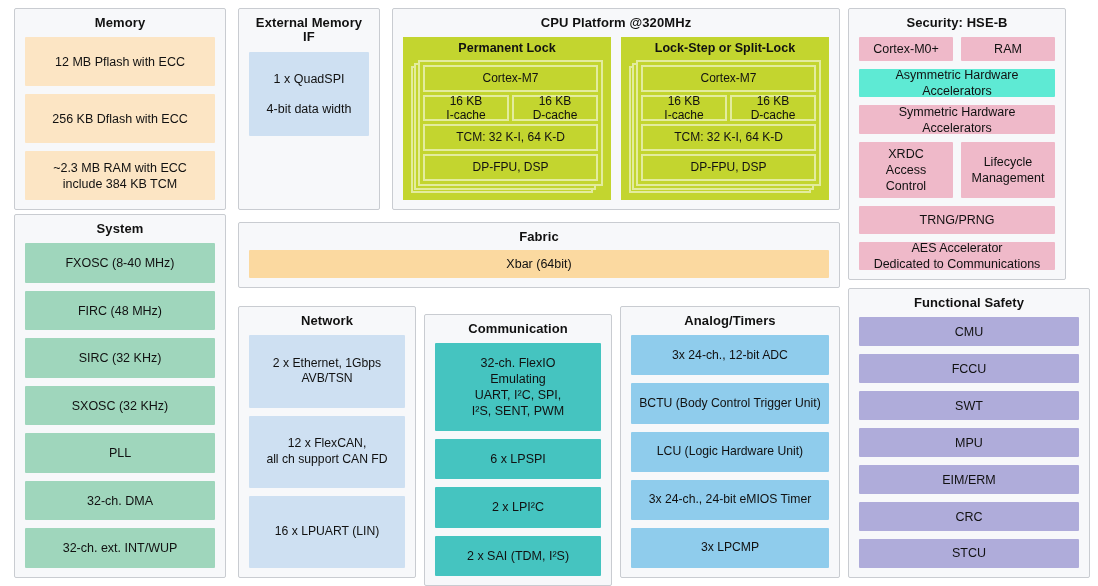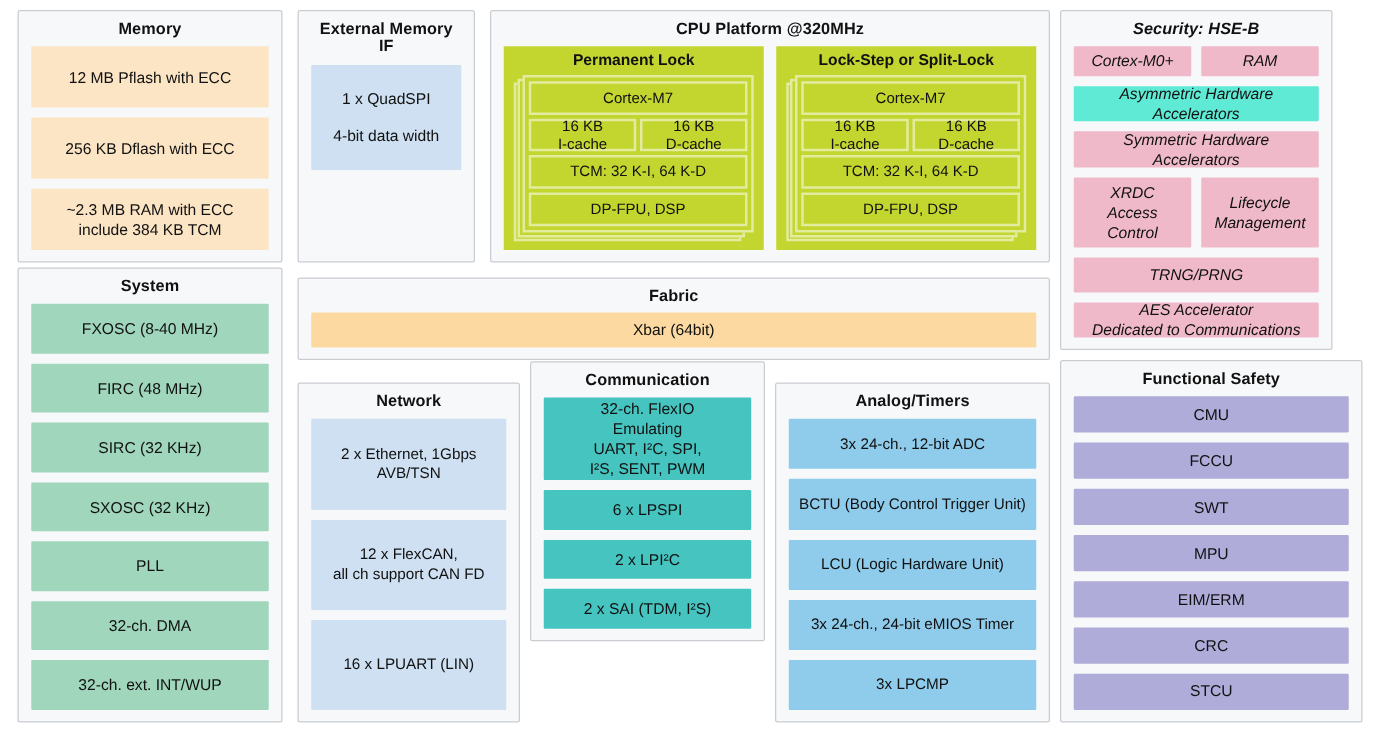--- a/index.html
+++ b/index.html
@@ -71,25 +71,25 @@
   .c-orange { background: #FBD9A0; }
   .c-teal   { background: #45C4C0; }
   .c-sky    { background: #8FCCEC; }
   .c-pink   { background: #EFB9C9; }
   .c-purple { background: #AFACDA; }
 
   
   #memory        { left: 14px;  top: 8px;   width: 212px; height: 202px; }
   #extmem        { left: 238px; top: 8px;   width: 142px; height: 202px; }
   #cpu           { left: 392px; top: 8px;   width: 448px; height: 202px; }
-  #security      { left: 848px; top: 8px;   width: 218px; height: 272px; font-style: italic; }
+  #security      { left: 848px; top: 8px;   width: 218px; height: 272px; }
   #system        { left: 14px;  top: 214px; width: 212px; height: 364px; }
   #fabric        { left: 238px; top: 222px; width: 602px; height: 66px; }
   #network       { left: 238px; top: 306px; width: 178px; height: 272px; }
-  #communication { left: 424px; top: 289px; width: 188px; height: 224px; }
+  #communication { left: 424px; top: 314px; width: 188px; height: 272px; }
   #analog        { left: 620px; top: 306px; width: 220px; height: 272px; }
   #safety        { left: 848px; top: 288px; width: 242px; height: 290px; }
 
   
   .cpu-cols { display: flex; gap: 10px; flex: 1 1 auto; }
   .cpu-cluster {
     flex: 1 1 0;
     background: #C3D52F;
     padding: 5px 8px 7px 8px;
     display: flex;

